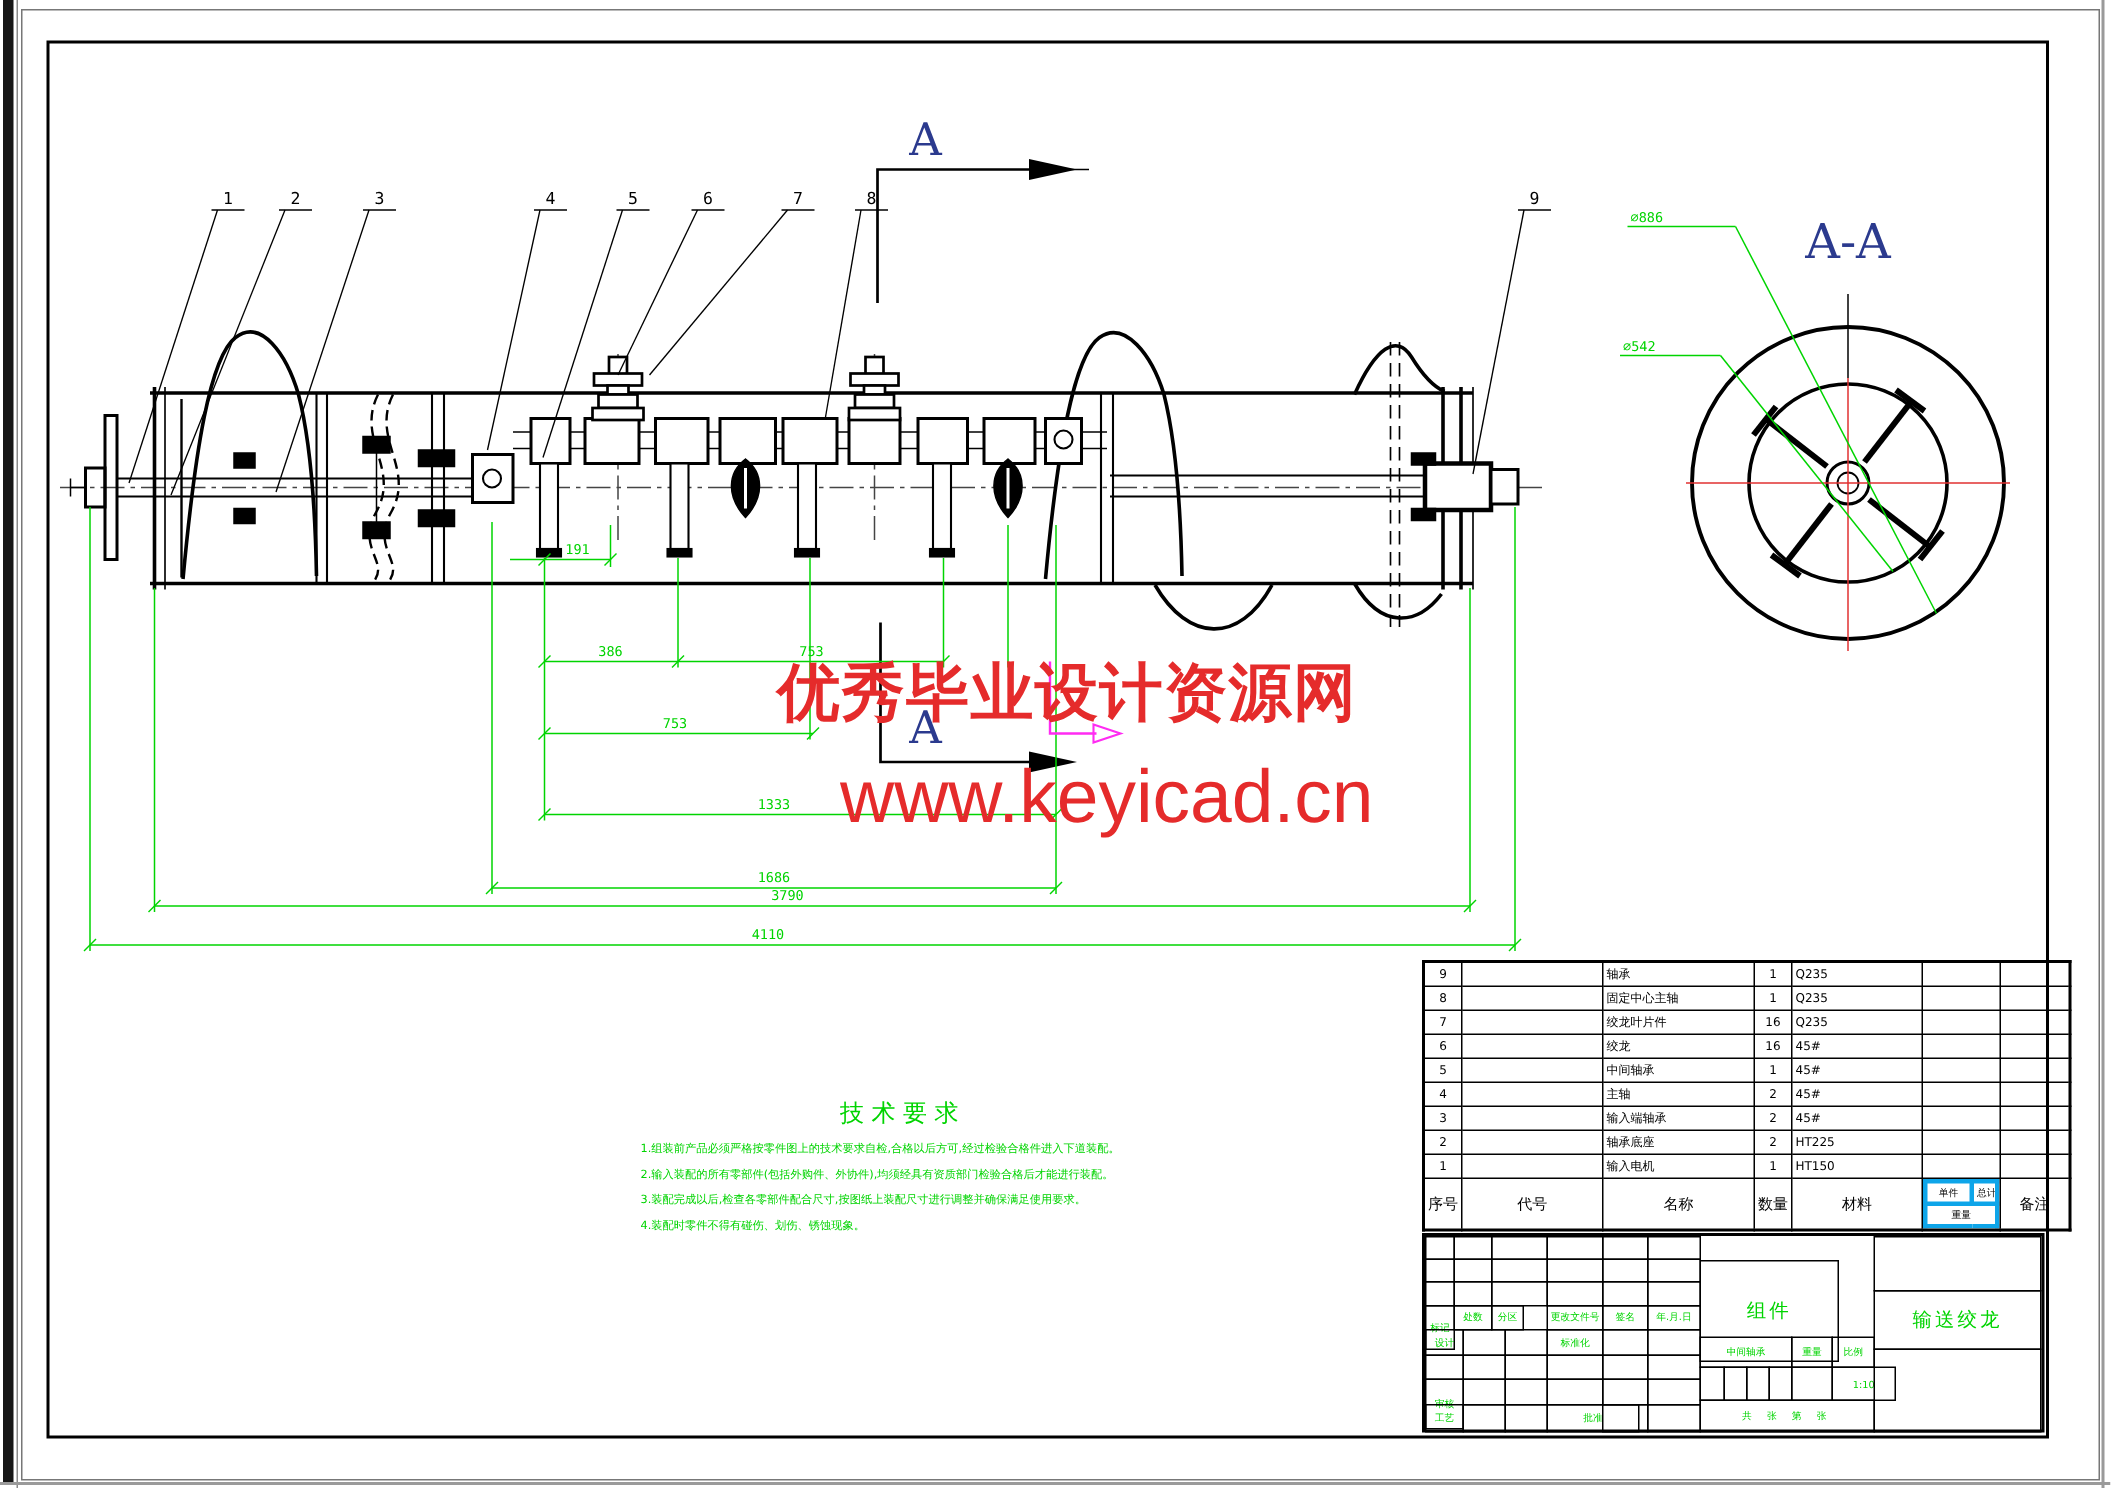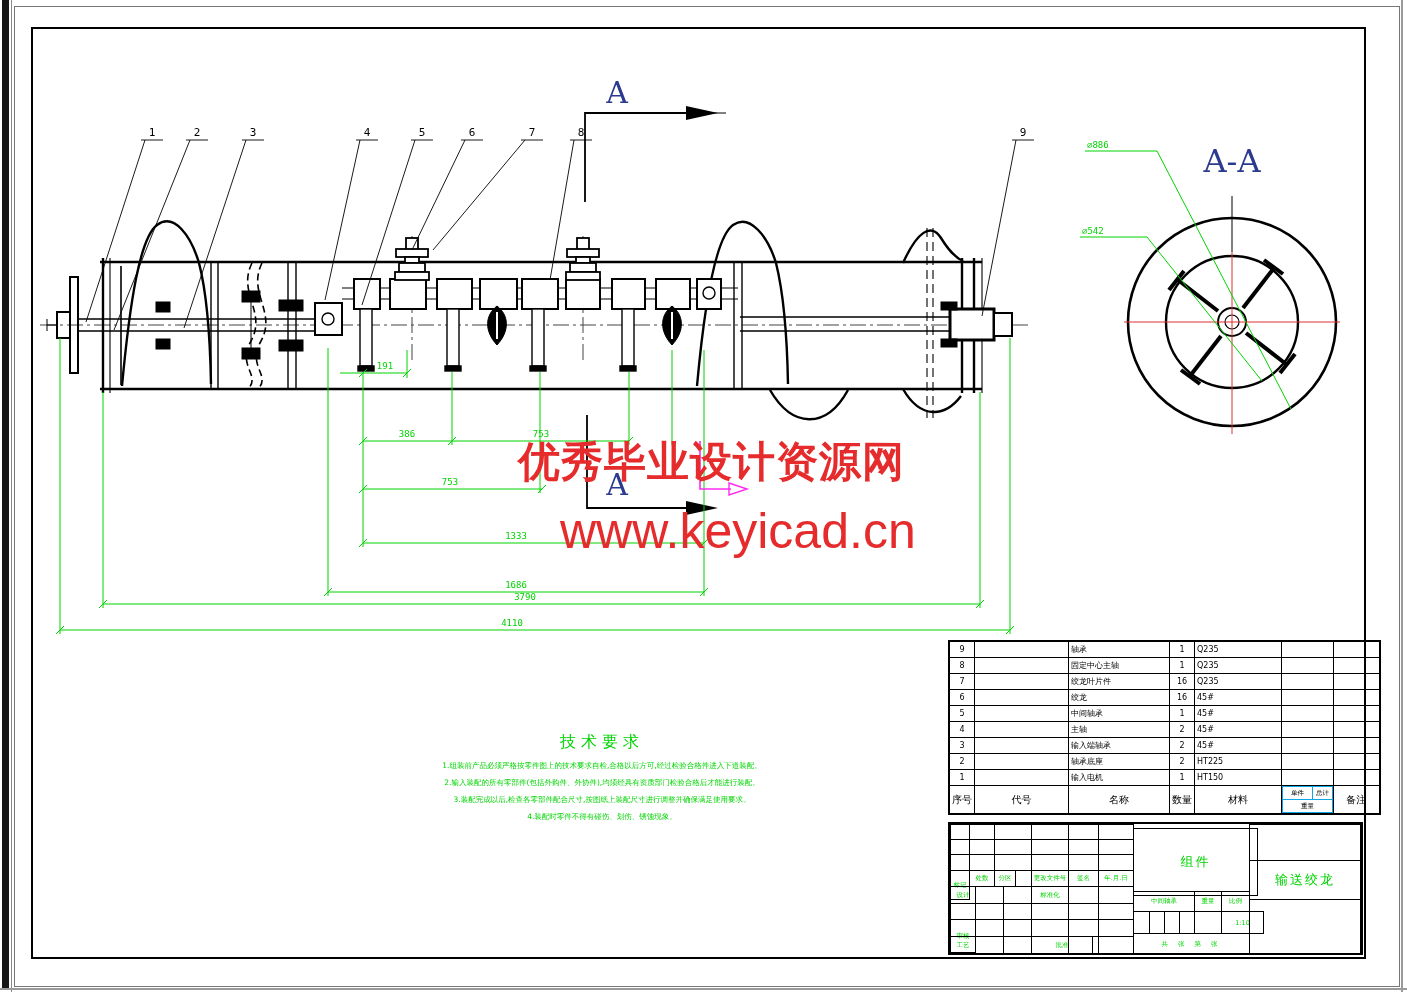--- a/index.html
+++ b/index.html
@@ -15,29 +15,29 @@
   #inner-frame{left:31px;top:27px;width:1331px;height:928px;border:2px solid #000;}
   svg{position:absolute;left:0;top:0;}
   
   #wm1{left:518px;top:434px;font-family:"DejaVu Serif",serif;font-size:42px;
        color:#e52b2b;letter-spacing:1px;white-space:nowrap;font-weight:bold;}
   #wm2{left:560px;top:502px;font-family:Liberation Sans, sans-serif;font-size:50px;
        color:#e52b2b;white-space:nowrap;}
   
   #techreq{left:399px;top:732px;width:350px;color:#00d400;margin-left:28px;}
   #techreq .t{font-size:16px;letter-spacing:5px;text-align:center;margin-bottom:4px;color:#00d400;}
-  #techreq .l{font-size:7.5px;line-height:17px;white-space:nowrap;overflow:hidden;text-align:center;}
+  #techreq .l{font-size:7.5px;line-height:17px;white-space:nowrap;overflow:hidden;}
   
   table{border-collapse:collapse;table-layout:fixed;}
   #ptable{left:948px;top:640px;}
   #ptable td{border:1px solid #000;font-size:8px;color:#000;height:15px;
              padding:0 2px;overflow:hidden;white-space:nowrap;}
   #ptable .hd td{font-size:10px;text-align:center;height:27px;}
   #ptable td.c{text-align:center;}
-  #ptable table td{border:1px solid #0ea5e9;}
+  #ptable table td{border:3px solid #0ea5e9;}
   .wsub{border-collapse:collapse;width:100%;}
   .wsub td{font-size:6.5px !important;height:12px !important;text-align:center;}
   
   #tblock{left:948px;top:822px;width:415px;height:133px;border:2px solid #000;
           box-sizing:border-box;}
   #tblock .cell{position:absolute;box-sizing:border-box;border:1px solid #000;
         color:#00d400;font-size:6.5px;display:flex;align-items:center;
         justify-content:center;overflow:hidden;white-space:nowrap;}
   #tblock .big{font-size:13px;letter-spacing:2px;}
 </style>
@@ -458,21 +458,21 @@
   <div class="cell" style="left:118px;top:95px;width:31px;height:18px"></div>
   <div class="cell" style="left:148px;top:95px;width:36px;height:18px"></div>
 
   <div class="cell" style="left:0;top:112px;width:26px;height:19px">工艺</div>
   <div class="cell" style="left:25px;top:112px;width:29px;height:19px"></div>
   <div class="cell" style="left:53px;top:112px;width:29px;height:19px"></div>
   <div class="cell" style="left:81px;top:112px;width:62px;height:19px">批准</div>
   <div class="cell" style="left:118px;top:112px;width:31px;height:19px"></div>
   <div class="cell" style="left:148px;top:112px;width:36px;height:19px"></div>
 
-  <div class="cell big" style="left:183px;top:4px;width:125px;height:68px">组件</div>
+  <div class="cell big" style="left:183px;top:16px;width:93px;height:68px">组件</div>
 
   <div class="cell" style="left:183px;top:67px;width:62px;height:21px">中间轴承</div>
   <div class="cell" style="left:244px;top:67px;width:28px;height:21px">重量</div>
   <div class="cell" style="left:271px;top:67px;width:29px;height:21px">比例</div>
   <div class="cell" style="left:183px;top:87px;width:17px;height:23px"></div>
   <div class="cell" style="left:199px;top:87px;width:16px;height:23px"></div>
   <div class="cell" style="left:214px;top:87px;width:16px;height:23px"></div>
   <div class="cell" style="left:229px;top:87px;width:16px;height:23px"></div>
   <div class="cell" style="left:244px;top:87px;width:28px;height:23px"></div>
   <div class="cell" style="left:271px;top:87px;width:43px;height:23px">1:10</div>

